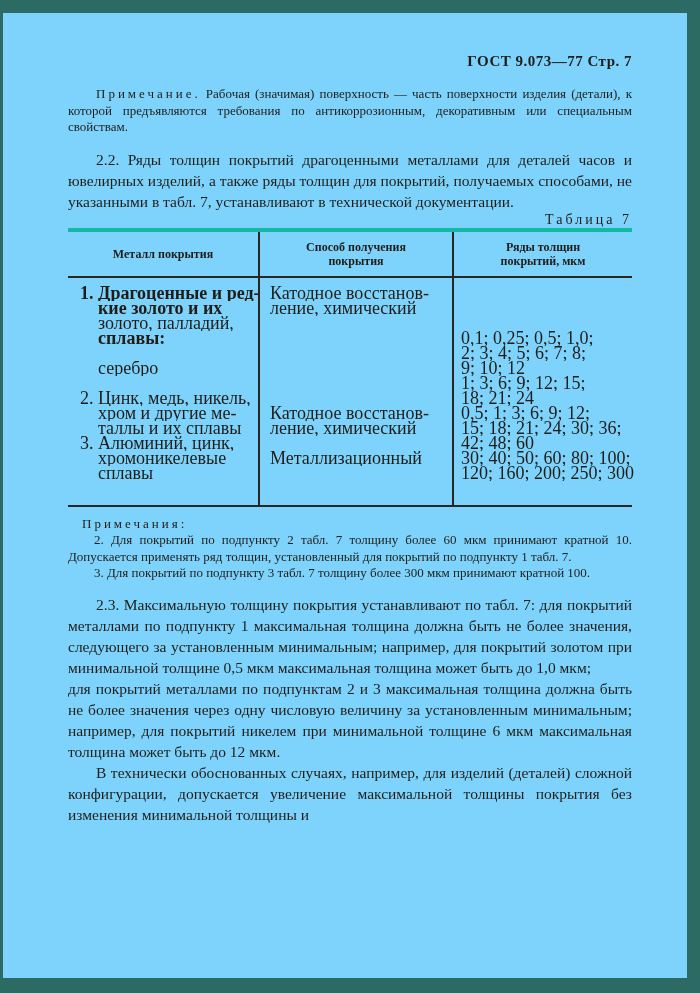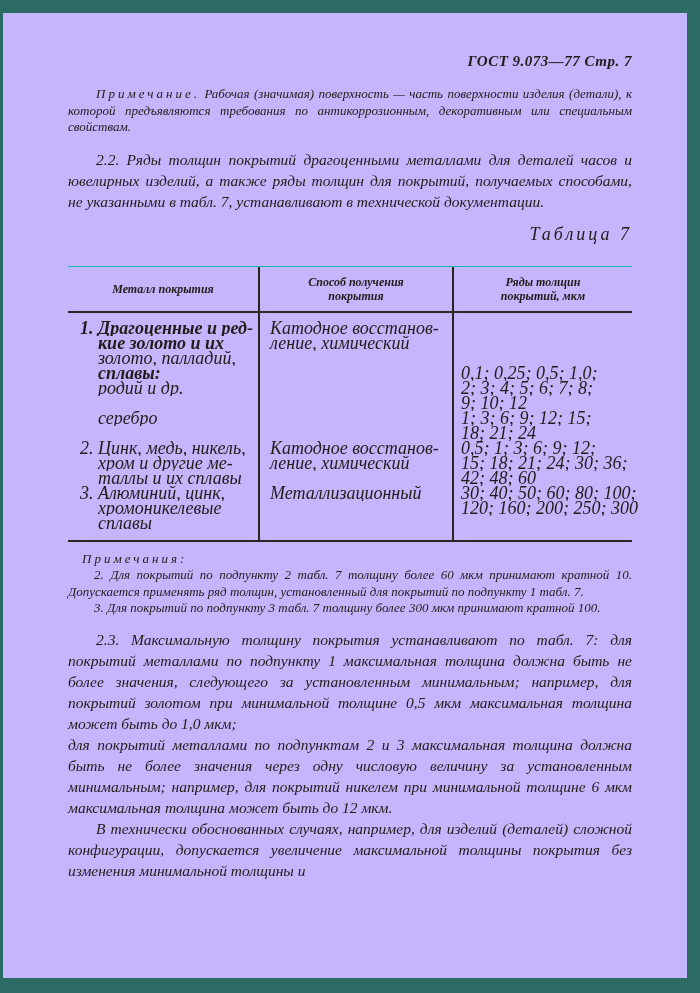--- a/index.html
+++ b/index.html
@@ -9,40 +9,39 @@
     font-family:"Liberation Serif","DejaVu Serif",serif;
     color:#201d18;
   }
   .edge{position:absolute;background:#2b6b64;}
   .edge-top{left:0;top:0;width:700px;height:13px;}
   .edge-right{right:0;top:0;width:13px;height:993px;}
   .edge-bottom{left:0;bottom:0;width:700px;height:15px;}
   .edge-left{left:0;top:0;width:3px;height:993px;}
   .page{
     position:absolute;left:3px;top:13px;right:13px;bottom:15px;
-    background:#c4b5fd;box-sizing:border-box;
+    background:#7dd3fc;box-sizing:border-box;
     padding:40px 55px 0 65px;
-    font-style:italic;
   }
   .doc-header{
     text-align:right;font-weight:bold;font-size:15px;letter-spacing:.5px;
   }
   p{margin:0;}
   .small{font-size:13px;line-height:16.5px;text-align:justify;}
   .bodytxt{font-size:15.5px;line-height:21px;text-align:justify;}
   .ti{text-indent:28px;}
   .sp{letter-spacing:3px;}
   .note-p{margin-top:16px;}
   .c22{margin-top:13px;}
   .tbl-caption{
-    margin-top:12px;text-align:right;font-size:18px;letter-spacing:3px;
+    text-align:right;font-size:14px;letter-spacing:3px;
   }
   .tbl{
-    margin-top:21px;
-    border-top:1px solid #14b8a6;
+    margin-top:0;
+    border-top:4px solid #14b8a6;
     border-bottom:2px solid #2a2723;
   }
   .tbl-head,.tbl-body{
     display:grid;grid-template-columns:190px 194px 1fr;
   }
   .tbl-head{border-bottom:2px solid #2a2723;}
   .hcell{
     display:flex;align-items:center;justify-content:center;text-align:center;
     font-weight:bold;font-size:12px;line-height:14px;padding:8px 4px;
   }
@@ -92,21 +91,20 @@
       <div class="hcell w3">
           <span>Ряды толщин покрытий, мкм</span>
         </div>
     </div>
     <div class="tbl-body">
       <div class="tcol c1">
         <div class="tline b">1. Драгоценные и ред-</div>
         <div class="tline b ind">кие золото и их</div>
         <div class="tline ind">золото, палладий,</div>
         <div class="tline b ind">сплавы:</div>
-        <div class="tline ind">родий и др.</div>
         <div class="tline"></div>
         <div class="tline ind">серебро</div>
         <div class="tline"></div>
         <div class="tline">2. Цинк, медь, никель,</div>
         <div class="tline ind">хром и другие ме-</div>
         <div class="tline ind">таллы и их сплавы</div>
         <div class="tline">3. Алюминий, цинк,</div>
         <div class="tline ind">хромоникелевые</div>
         <div class="tline ind">сплавы</div>
       </div>

